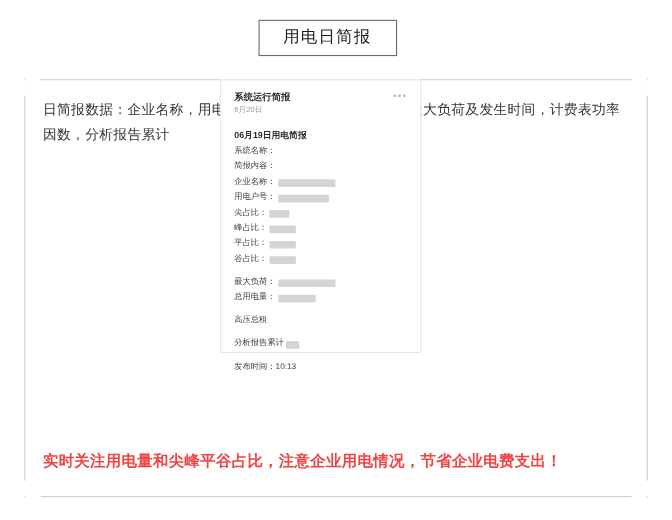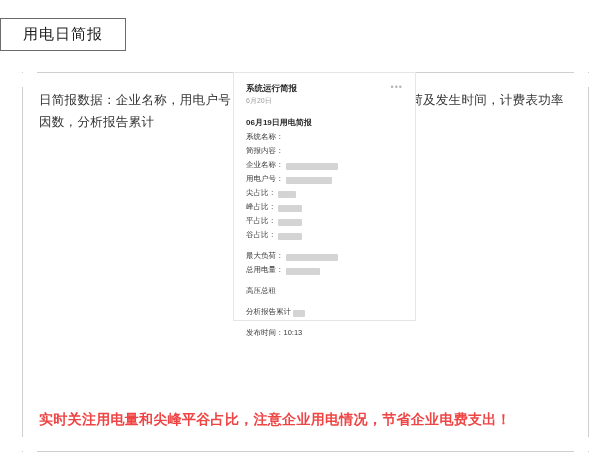--- a/index.html
+++ b/index.html
@@ -21,21 +21,22 @@
     box-sizing: border-box;
   }
 
   
   .title-wrap {
     position: absolute;
     top: 18px;
     left: 0;
     width: 563px;
     display: flex;
-    justify-content: flex-start;
+    justify-content: center;
+    padding-left: 16px;
   }
   .title-chip {
     border: 1px solid #6b6b6b;
     padding: 7px 22px 9px 22px;
     font-size: 15px;
     color: #1a1a1a;
     letter-spacing: 1px;
     background: #ffffff;
     line-height: 1;
   }
@@ -93,21 +94,20 @@
     top: 72px;
     width: 183px;
     height: 249px;
     background: #ffffff;
     border: 1px solid #e6e6e6;
     box-sizing: border-box;
     padding: 9px 12px 0 12px;
     font-size: 7.5px;
     color: #3a3a3a;
     line-height: 11px;
-    margin-left: 33px;
   }
   .msg-head {
     display: flex;
     align-items: flex-start;
     justify-content: space-between;
   }
   .msg-title {
     font-size: 8.5px;
     color: #2b2b2b;
     font-weight: bold;

